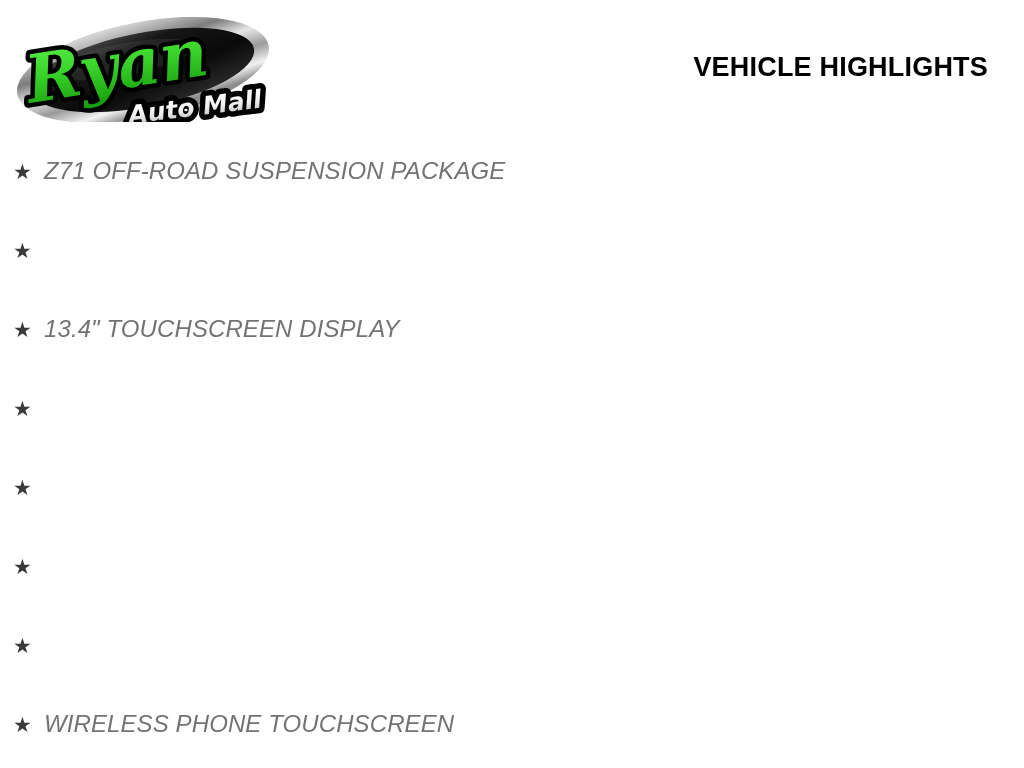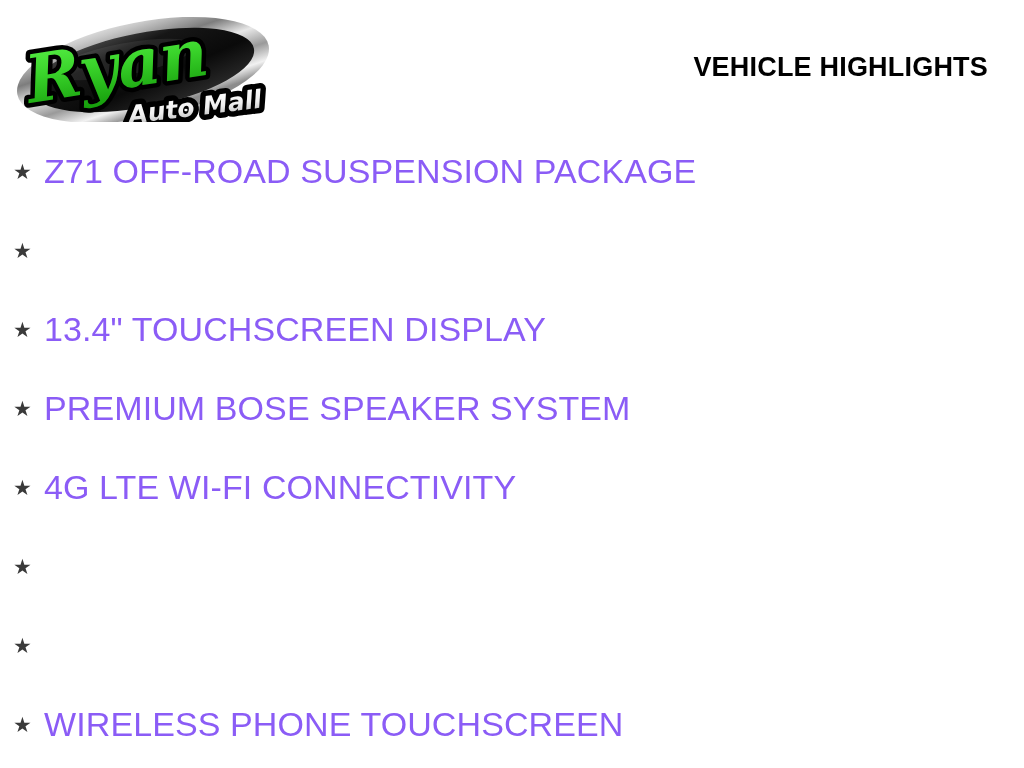--- a/index.html
+++ b/index.html
@@ -72,25 +72,26 @@
     flex: 0 0 auto;
     width: 31px;
     font-size: 21px;
     line-height: 1;
     color: #3a3a3a;
     text-align: left;
     user-select: none;
   }
   .highlight-text {
     flex: 0 1 auto;
-    font-size: 34px;
+    font-size: 24px;
     line-height: 1.1;
-    color: #8b5cf6;
+    color: #737373;
     letter-spacing: 0.1px;
     white-space: nowrap;
+    font-style: italic;
   }
 </style>
 </head>
 <body>
 
 <div class="header">
 
   <div class="logo">
     <svg class="logo-svg" viewBox="0 0 290 112">
       <defs>
@@ -149,25 +150,23 @@
   </li>
   <li class="highlight-row">
     <span class="bullet-star">★</span>
   </li>
   <li class="highlight-row">
     <span class="bullet-star">★</span>
     <span class="highlight-text">13.4" TOUCHSCREEN DISPLAY</span>
   </li>
   <li class="highlight-row">
     <span class="bullet-star">★</span>
-    <span class="highlight-text">PREMIUM BOSE SPEAKER SYSTEM</span>
   </li>
   <li class="highlight-row">
     <span class="bullet-star">★</span>
-    <span class="highlight-text">4G LTE WI-FI CONNECTIVITY</span>
   </li>
   <li class="highlight-row">
     <span class="bullet-star">★</span>
   </li>
   <li class="highlight-row">
     <span class="bullet-star">★</span>
   </li>
   <li class="highlight-row">
     <span class="bullet-star">★</span>
     <span class="highlight-text">WIRELESS PHONE TOUCHSCREEN</span>

